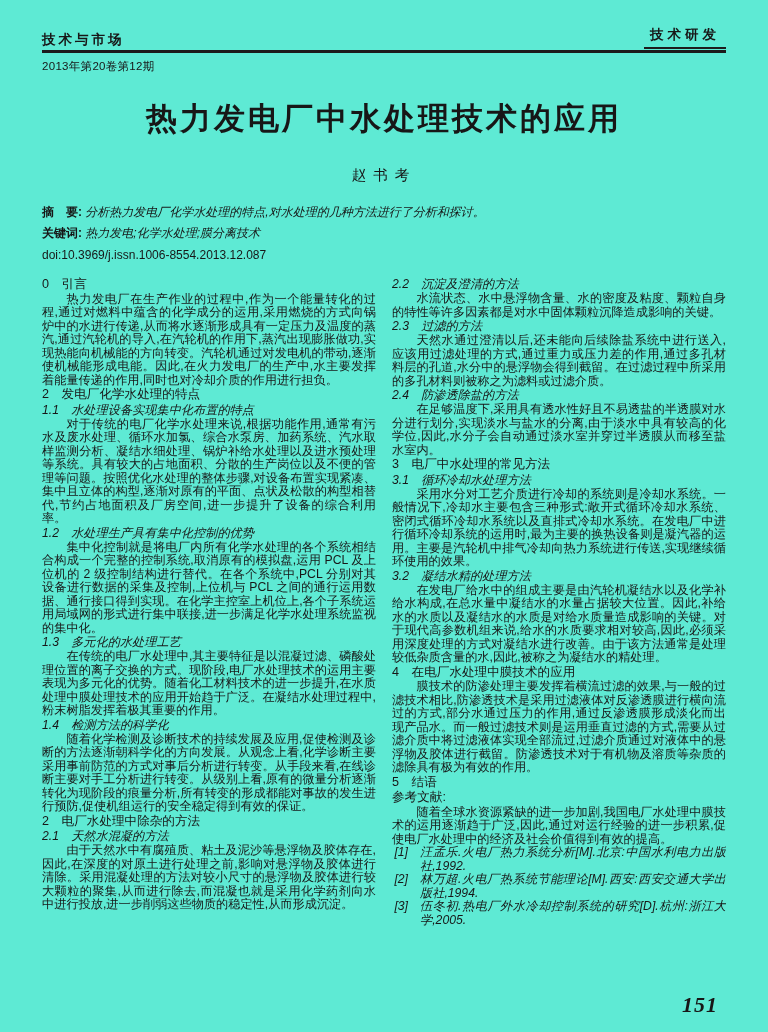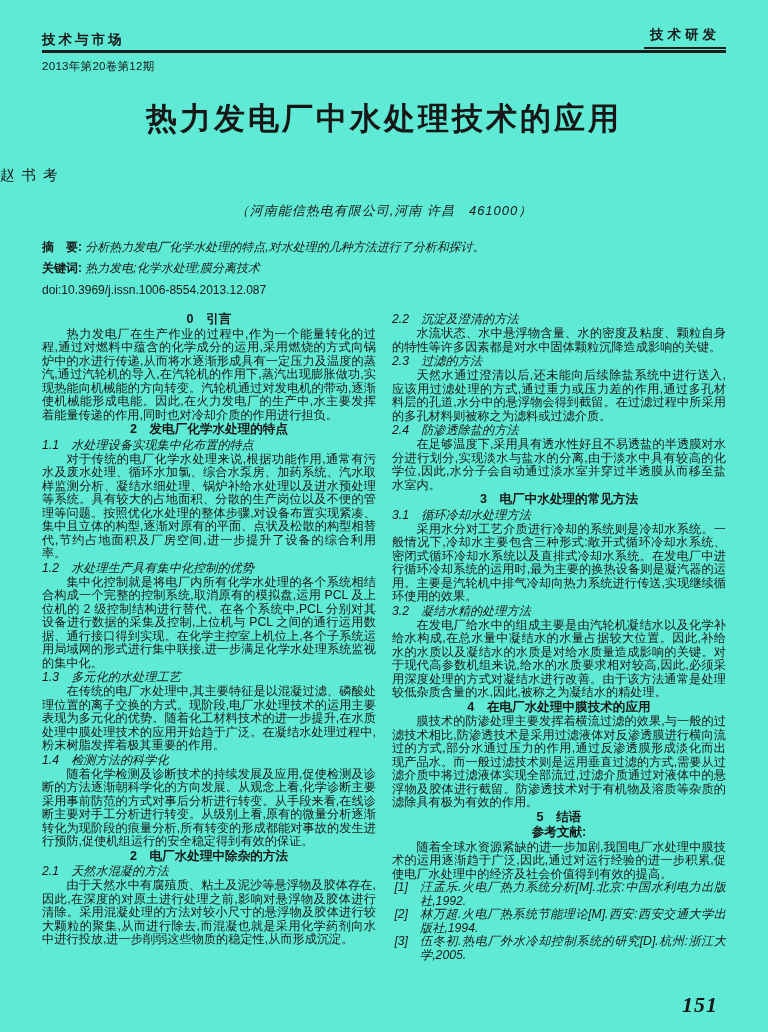--- a/index.html
+++ b/index.html
@@ -27,41 +27,41 @@
   }
   .header-rule { height: 3px; background: #1c1c1c; margin-top: 1px; }
   .issue-line { font-size: 11.5px; margin-top: 6px; letter-spacing: 0.3px; }
 
   
   .article-title {
     text-align: center; font-size: 31px; font-weight: bold;
     letter-spacing: 3px; margin-top: 24px;
   }
   .article-author {
-    text-align: left; font-size: 14.5px; margin-top: 26px; letter-spacing: 7px;
+    text-align: center; font-size: 14.5px; margin-top: 26px; letter-spacing: 7px;
   }
   .article-affiliation {
     text-align: center; font-size: 13px; margin-top: 17px;
     font-style: italic; letter-spacing: 1px;
   }
 
   
   .meta { margin: 17px 42px 0 42px; font-size: 12px; line-height: 1.78; }
   .meta-label { font-weight: bold; font-style: normal; }
   .meta-value { font-style: italic; }
   .doi-line { font-style: normal; }
 
   
   .columns { display: flex; gap: 16px; margin: 11px 42px 0 42px; }
   .col {
     width: 334px; font-size: 12.2px; line-height: 13.5px;
     text-align: justify; overflow: hidden;
   }
   .blk { margin: 0; }
-  .blk.h1 { font-weight: bold; font-size: 12.6px; line-height: 15.5px; text-align: center; }
+  .blk.h1 { font-weight: normal; font-size: 12.6px; line-height: 15.5px; text-align: left; }
   .blk.h2 { font-style: italic; line-height: 15px; text-align: left; }
   .blk.p  { text-indent: 2em; }
   .blk.ref { position: relative; padding-left: 2.3em; font-style: italic; }
   .blk.ref .ref-label { position: absolute; left: 0.2em; top: 0; }
 
   
   .page-number {
     position: absolute; right: 50px; bottom: 14px;
     font-size: 22px; font-weight: bold; font-style: italic;
     letter-spacing: 1px;
@@ -77,21 +77,20 @@
     <div class="header-row">
       <span class="journal-name">技术与市场</span>
       <span class="column-name">技术研发</span>
     </div>
     <div class="header-rule"></div>
     <div class="issue-line">2013年第20卷第12期</div>
   </div>
 
   <div class="article-title">热力发电厂中水处理技术的应用</div>
   <div class="article-author">赵书考</div>
-  <div class="article-affiliation">（河南能信热电有限公司,河南 许昌　461000）</div>
 
   <div class="meta">
     <div>
       <span class="meta-label">摘　要:</span>
       <span class="meta-value">分析热力发电厂化学水处理的特点,对水处理的几种方法进行了分析和探讨。</span>
     </div>
     <div>
       <span class="meta-label">关键词:</span>
       <span class="meta-value">热力发电;化学水处理;膜分离技术</span>
     </div>

